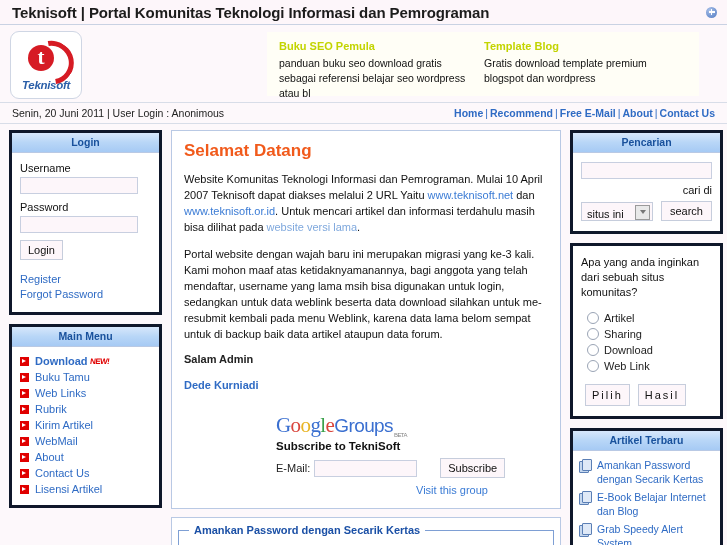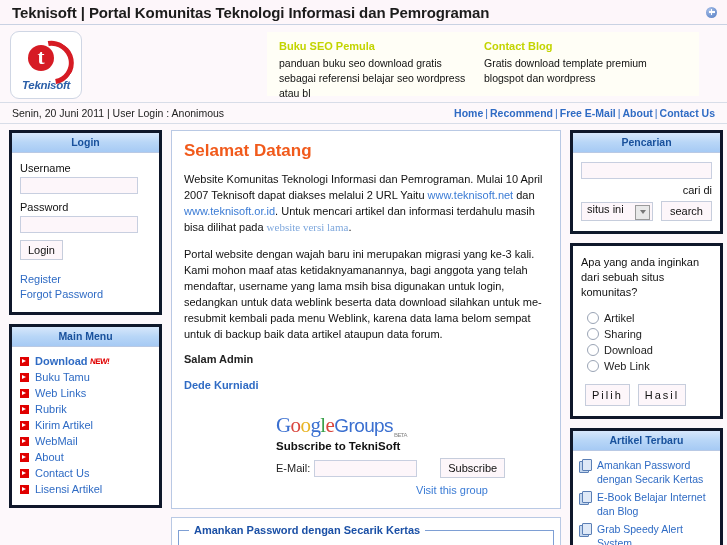--- a/index.html
+++ b/index.html
@@ -224,21 +224,21 @@
     margin: 0 0 10px 0;
     color: #f15a1b;
     font-size: 17px;
     font-weight: bold;
   }
   .para {
     font-size: 11px; line-height: 16px;
     color: #111; margin: 0 0 11px 0;
   }
   .para a { color: #3a7bd5; text-decoration: none; }
-  .para a.faded { color: #7fa8dd; font-family: Liberation Serif, serif; }
+  .para a.faded { color: #7fa8dd; }
   .sig-bold { font-weight: bold; font-size: 11px; margin: 0 0 14px 0; }
   .sig-name { color: #2f6bc4; font-weight: bold; font-size: 11px; margin: 0; }
 
   
   .gg { margin-top: 22px; padding-left: 92px; }
   .gg-logo { font-size: 21px; letter-spacing: -0.6px; position: relative; }
   .gg-logo .g1 { font-family: "Liberation Serif", serif; }
   .gg-logo .groups { color: #3a6fd0; font-family: "Liberation Sans", sans-serif; font-size: 19px; }
   .gg-beta { font-size: 6px; color: #888; position: absolute; bottom: 0px; margin-left: 1px; }
   .gg-sub { font-weight: bold; font-size: 11.5px; margin: 2px 0 6px 0; color: #111; }
@@ -277,21 +277,21 @@
     width: 100%; height: 17px;
     border: 1px solid #c8cfe0; background: #fdf6fa;
     box-sizing: border-box; font-size: 11px; padding: 0 3px;
     font-family: "Liberation Sans", sans-serif;
   }
   .cari-di { text-align: right; font-size: 11px; margin: 5px 0 5px 0; color: #111; }
   .search-row { display: flex; align-items: center; justify-content: space-between; }
   .fake-select {
     width: 72px; height: 19px;
     border: 1px solid #c6cddc; background: #fdf6fa;
-    display: flex; align-items: flex-start;
+    display: flex; align-items: flex-end;
     box-sizing: border-box; font-size: 11px;
     padding-left: 5px; position: relative; color: #111;
   }
   .fake-select .arrowbox {
     position: absolute; right: 2px; top: 2px;
     width: 13px; height: 13px;
     background: #e9e9e9;
     border: 1px solid #9a9a9a;
     display: flex; align-items: center; justify-content: center;
   }
@@ -351,21 +351,21 @@
       </div>
       <div class="logo-word">Teknisoft</div>
     </div>
 
     <div id="ads">
       <div class="ad">
         <div class="ad-title">Buku SEO Pemula</div>
         <div class="ad-body">panduan buku seo download gratis sebagai referensi belajar seo wordpress atau bl</div>
       </div>
       <div class="ad">
-        <div class="ad-title">Contact Blog</div>
+        <div class="ad-title">Template Blog</div>
         <div class="ad-body">Gratis download template premium blogspot dan wordpress</div>
       </div>
     </div>
   </div>
 
   <div id="infobar">
     <span>Senin, 20 Juni 2011 | User Login : Anonimous</span>
     <span class="spacer"></span>
     <span id="topnav">
       <a href="#">Home</a><span class="sep">|</span><a href="#">Recommend</a><span class="sep">|</span><a href="#">Free E-Mail</a><span class="sep">|</span><a href="#">About</a><span class="sep">|</span><a href="#">Contact Us</a>

